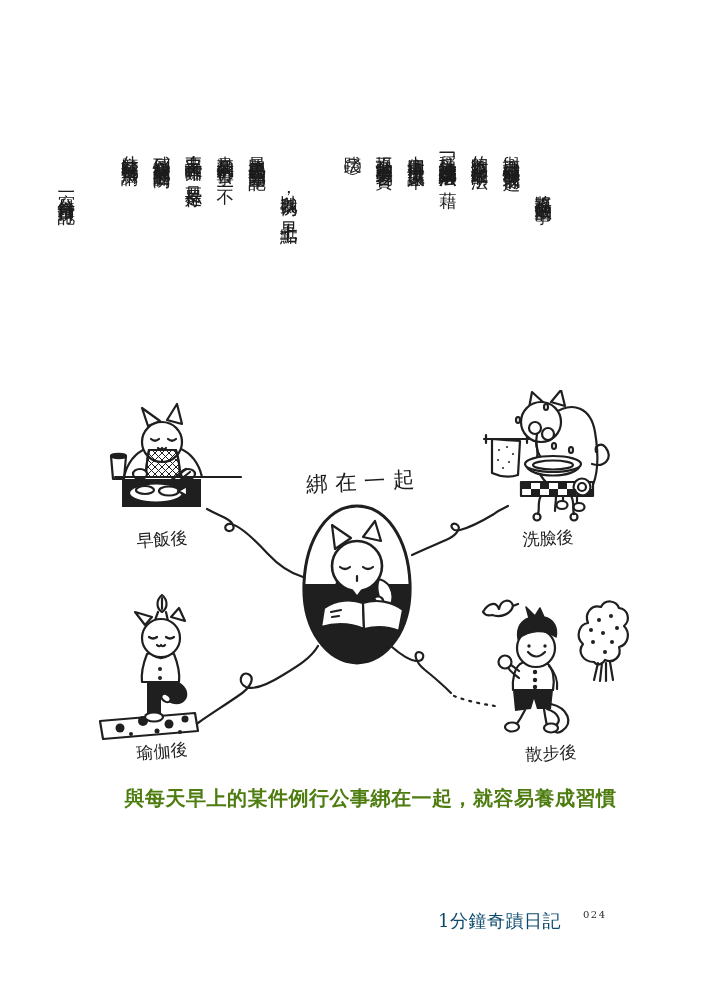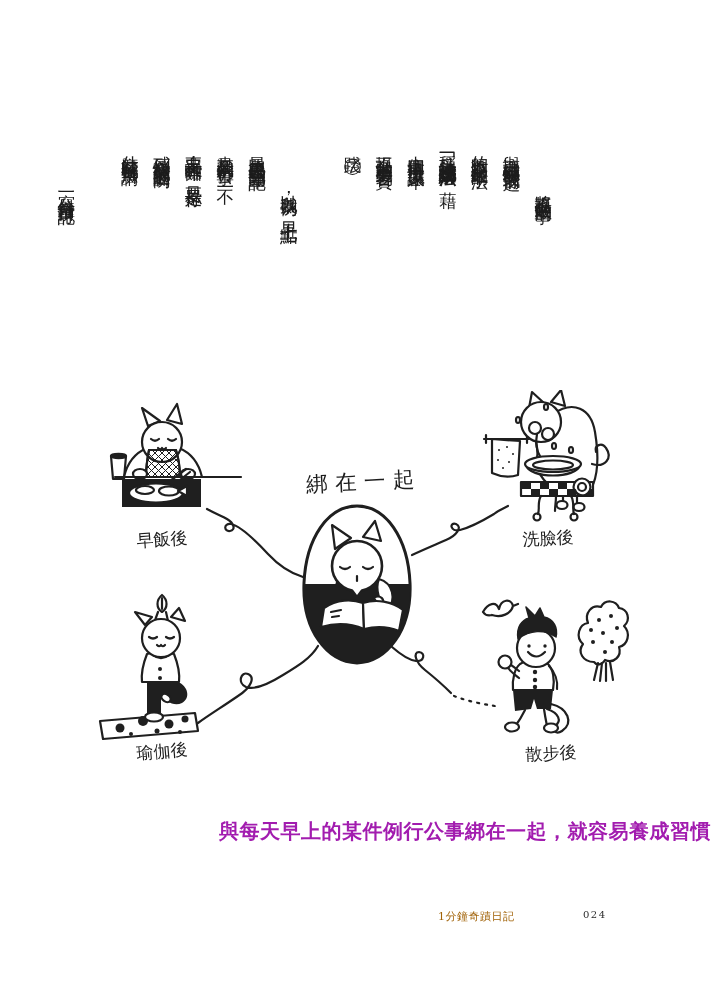--- a/index.html
+++ b/index.html
@@ -20,27 +20,27 @@
   
   .illus{position:absolute;left:85px;top:390px;width:580px;height:390px;}
   .illus .ink{stroke:#1f1f1f;fill:none;stroke-width:2.2;stroke-linecap:round;stroke-linejoin:round;}
   .illus .fillw{fill:#ffffff;}
   .illus .fillb{fill:#1f1f1f;stroke:none;}
   .hand{font-family:"DejaVu Serif",serif;font-size:17px;fill:#1c1c1c;text-anchor:middle;}
   .hand-title{font-family:"DejaVu Serif",serif;font-size:21.5px;letter-spacing:7.5px;fill:#1c1c1c;}
 
   
   .caption{
-    position:absolute;left:30px;top:818px;width:681px;text-align:right;
+    position:absolute;left:30px;top:785px;width:681px;text-align:center;
     font-family:"Liberation Sans","DejaVu Sans",sans-serif;
-    font-weight:700;font-size:20px;letter-spacing:0.5px;color:#a21caf;
+    font-weight:700;font-size:20px;letter-spacing:0.5px;color:#4d7c0f;
   }
 
   
-  .footer-title{position:absolute;left:438px;top:909px;font-size:11px;color:#a16207;letter-spacing:0.5px;}
+  .footer-title{position:absolute;left:438px;top:909px;font-size:18px;color:#0c4a6e;letter-spacing:0.5px;}
   .footer-page{position:absolute;left:583px;top:909px;font-size:10px;color:#2b2b2b;letter-spacing:1.5px;}
 </style>
 </head>
 <body>
 
 <div class="page">
 
   <div class="text-block">
     <p><span>　　將提不起勁做的事，
 與讓自己感到快樂或舒適

